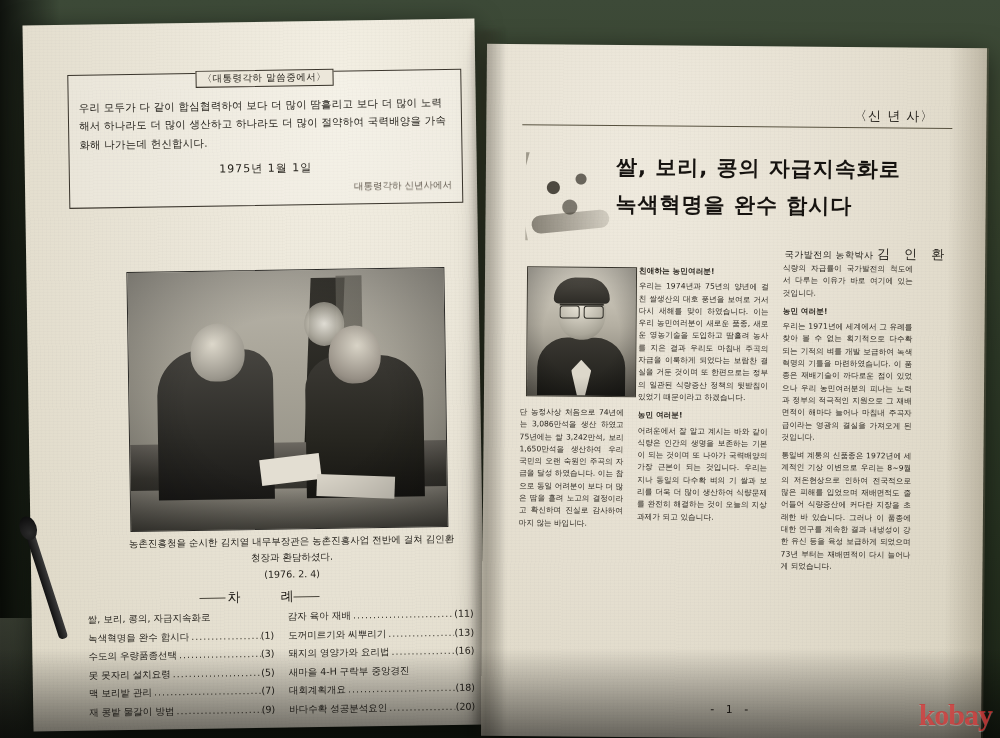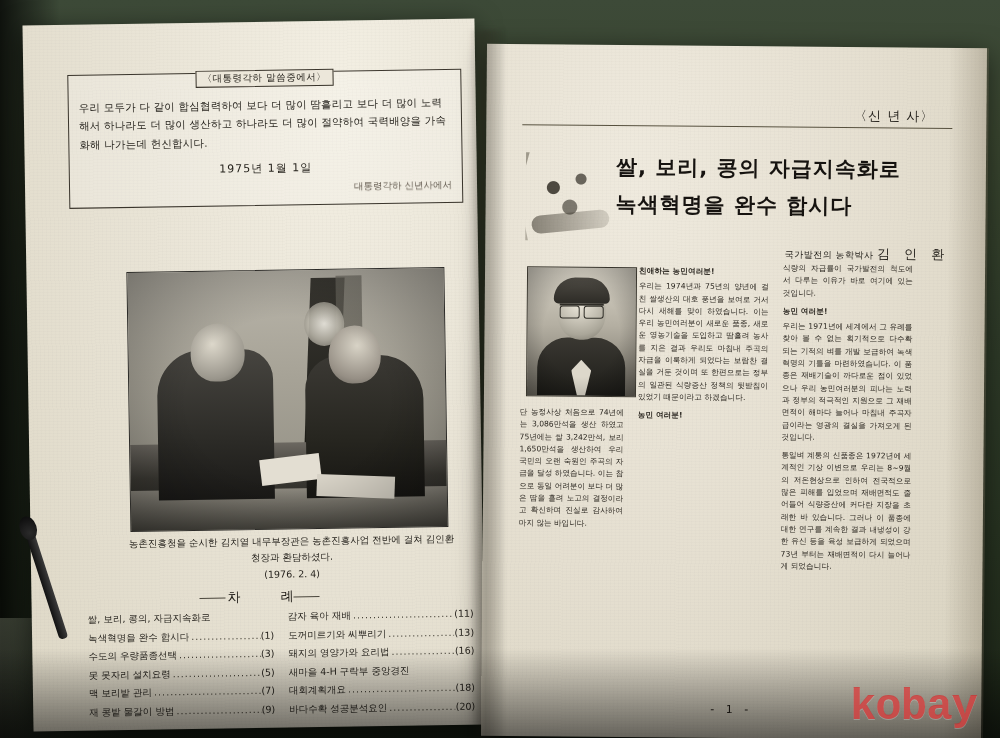--- a/index.html
+++ b/index.html
@@ -434,24 +434,24 @@
   .pen-tip {
     position: absolute; left: 0; top: 0;
     width: 24px; height: 17px;
     background: radial-gradient(circle at 70% 50%, #2a2a2a, #0a0a0a);
     border-radius: 50%;
   }
 
   
   .watermark {
     position: absolute;
-    right: 23px; bottom: 6px;
-    font-family: Liberation Mono, monospace;
+    right: 8px; bottom: 6px;
+    font-family: Liberation Serif, serif;
     font-weight: bold;
-    font-size: 44px;
+    font-size: 30px;
     letter-spacing: -1px;
     color: rgba(214, 44, 44, 0.72);
     text-shadow: 0 1px 0 rgba(255,255,255,0.25);
   }
 </style>
 </head>
 <body>
 
 <div class="scene">
   <div class="desk"></div>
@@ -600,20 +600,21 @@
         </p>
       </div>
 
       <div class="col c1">
         <p>
           <span class="sub">친애하는 농민여러분!</span>
           <span>우리는 1974년과 75년의 양년에 걸친 쌀생산의 대호 풍년을 보여로 거서 다시 새해를 맞이 하였습니다. 이는 우리 농민여러분이 새로운 품종, 새로운 영농기술을 도입하고 땀흘려 농사를 지은 결과 우리도 마침내 주곡의 자급을 이룩하게 되었다는 보람찬 결실을 거둔 것이며 또 한편으로는 정부의 일관된 식량증산 정책의 뒷받침이 있었기 때문이라고 하겠습니다.</span>
         </p>
         <p>
           <span class="sub">농민 여러분!</span>
+          <span>어려운에서 잘 알고 계시는 바와 같이 식량은 인간의 생명을 보존하는 기본이 되는 것이며 또 나아가 국력배양의 가장 근본이 되는 것입니다. 우리는 지나 동일의 다수확 벼의 기 쌀과 보리를 더욱 더 많이 생산하여 식량문제를 완전히 해결하는 것이 오늘의 지상과제가 되고 있습니다.</span>
         </p>
       </div>
 
       <div class="col c2">
         <p>
           <span>식량의 자급률이 국가발전의 척도에서 다루는 이유가 바로 여기에 있는 것입니다.</span>
         </p>
         <p>
           <span class="sub">농민 여러분!</span>
           <span>우리는 1971년에 세계에서 그 유례를 찾아 볼 수 없는 획기적으로 다수확 되는 기적의 벼를 개발 보급하여 녹색혁명의 기틀을 마련하였습니다. 이 품종은 재배기술이 까다로운 점이 있었으나 우리 농민여러분의 피나는 노력과 정부의 적극적인 지원으로 그 재배면적이 해마다 늘어나 마침내 주곡자급이라는 영광의 결실을 가져오게 된 것입니다.</span>

